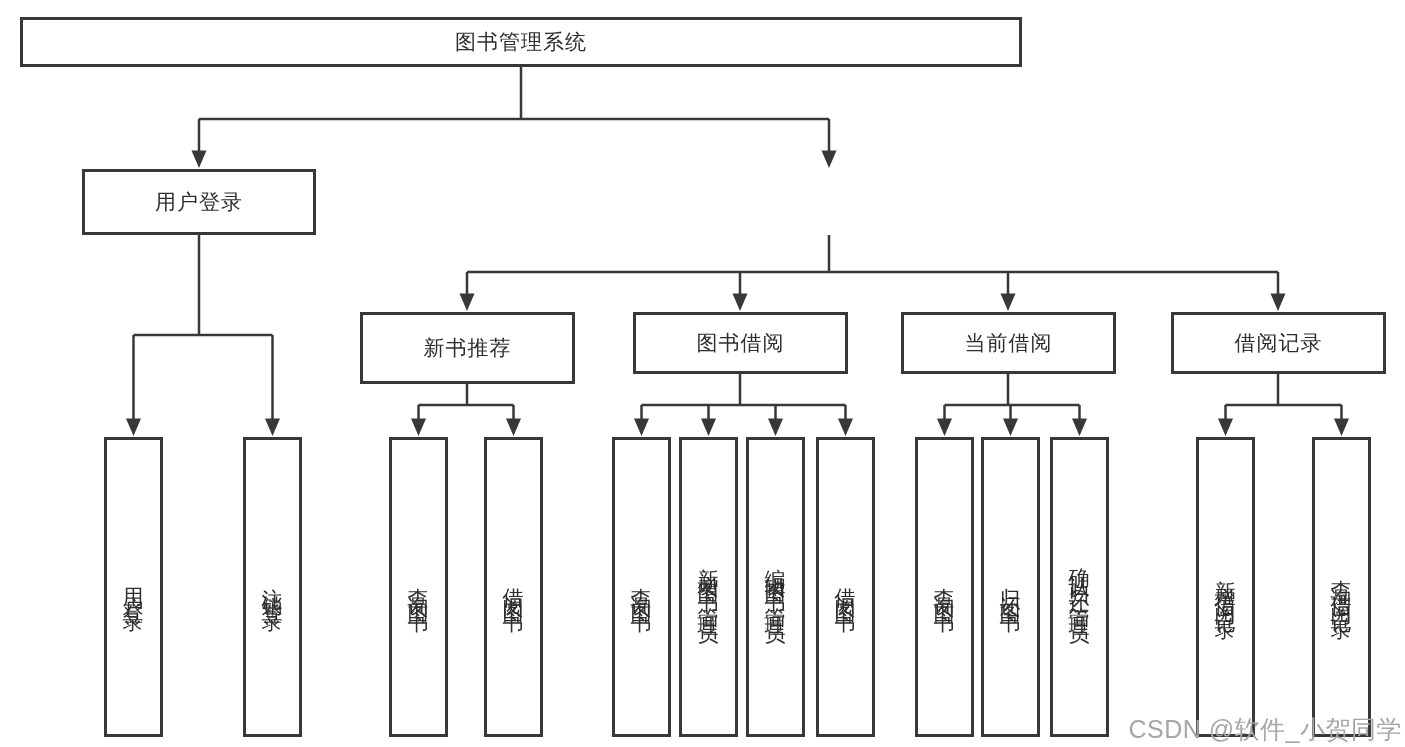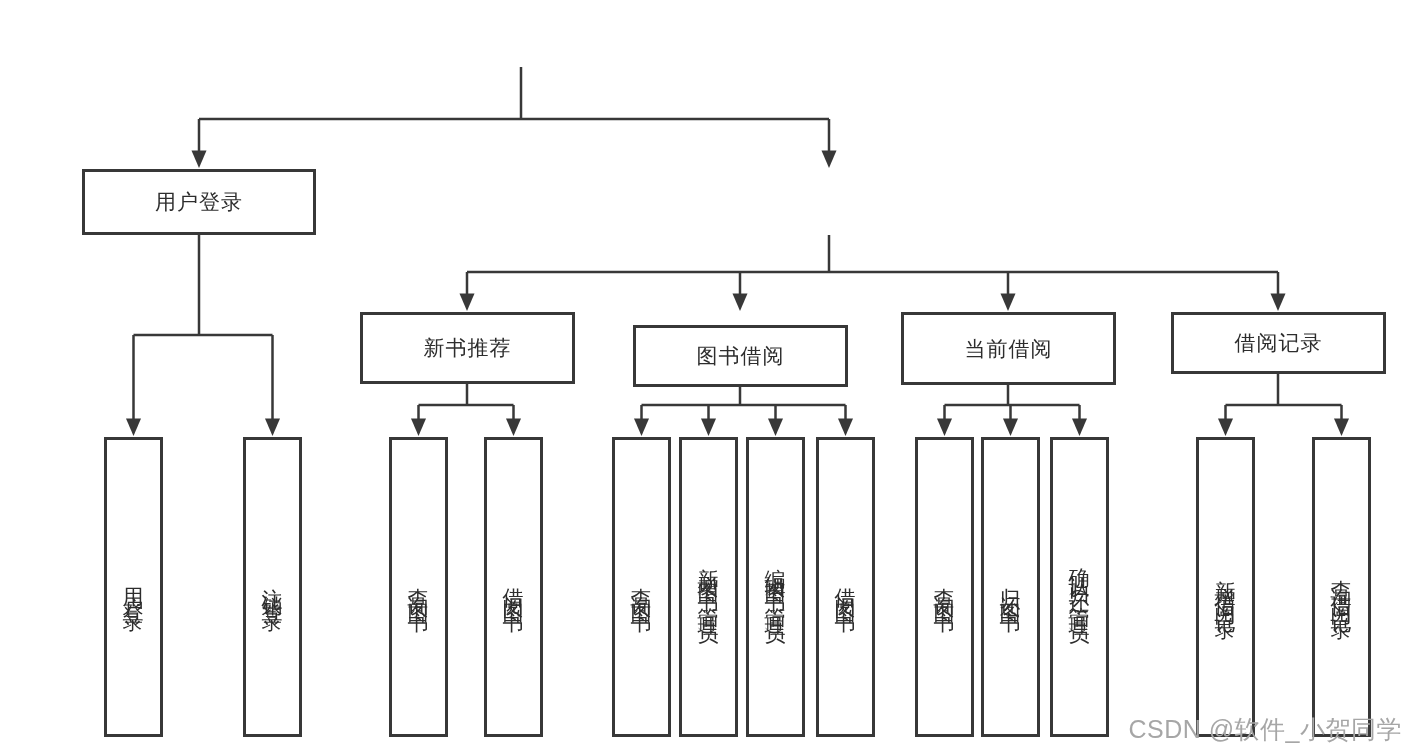--- a/index.html
+++ b/index.html
@@ -104,32 +104,35 @@
       <polygon points="775.5,436 768,418.5 783,418.5"></polygon>
       <polygon points="845.5,436 838,418.5 853,418.5"></polygon>
       <polygon points="944.5,436 937,418.5 952,418.5"></polygon>
       <polygon points="1010.5,436 1003,418.5 1018,418.5"></polygon>
       <polygon points="1079.5,436 1072,418.5 1087,418.5"></polygon>
       <polygon points="1225.5,436 1218,418.5 1233,418.5"></polygon>
       <polygon points="1341.5,436 1334,418.5 1349,418.5"></polygon>
     </g>
   </svg>
 
+  <div class="node" style="left:20px;top:17px;width:1002px;height:50px;">
+    <span class="hlabel">图书管理系统</span>
+  </div>
 
   <div class="node" style="left:82px;top:169px;width:234px;height:66px;">
     <span class="hlabel">用户登录</span>
   </div>
 
   <div class="node" style="left:360px;top:312px;width:215px;height:72px;">
     <span class="hlabel">新书推荐</span>
   </div>
-  <div class="node" style="left:633px;top:312px;width:215px;height:62px;margin-top:13px;">
+  <div class="node" style="left:633px;top:312px;width:215px;height:62px;">
     <span class="hlabel">图书借阅</span>
   </div>
-  <div class="node" style="left:901px;top:312px;width:215px;height:73px;">
+  <div class="node" style="left:901px;top:312px;width:215px;height:62px;">
     <span class="hlabel">当前借阅</span>
   </div>
   <div class="node" style="left:1171px;top:312px;width:215px;height:62px;">
     <span class="hlabel">借阅记录</span>
   </div>
 
   <div class="leaf" style="left:104px;">
     <span class="vlabel">用户登录</span>
   </div>
   <div class="leaf" style="left:243px;">

